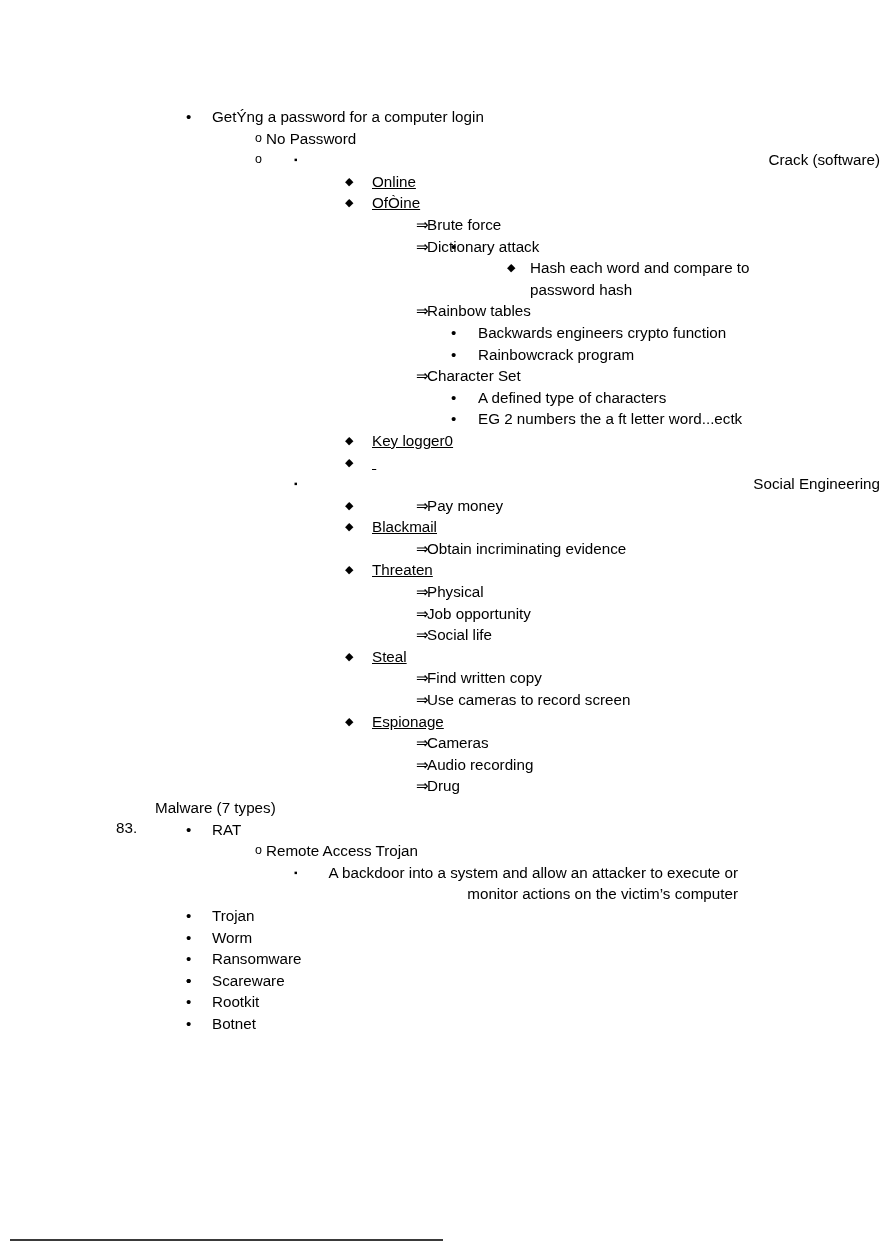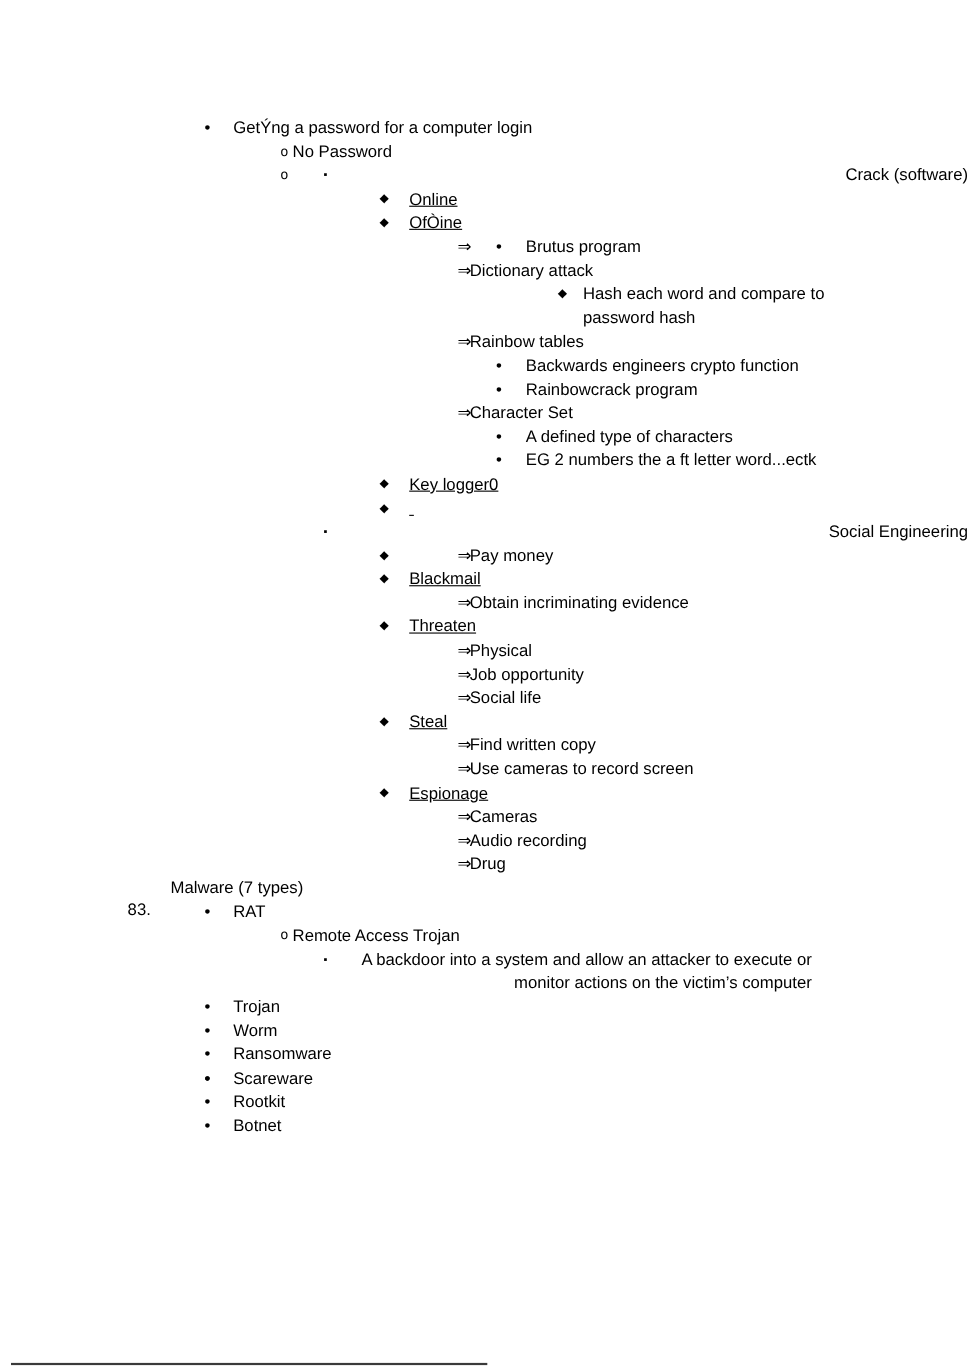--- a/index.html
+++ b/index.html
@@ -120,25 +120,25 @@
       <span class="txt">Online</span>
     </div>
 
     <div class="row lv-diamond4">
       <span class="bullet">◆</span>
       <span class="txt">OfÒine</span>
     </div>
 
     <div class="row lv-arrow5">
       <span class="bullet">⇒</span>
-    </div>
-
-    <div class="row lv-disc6">
-      <span class="bullet">•</span>
-      <span class="txt">Brutus program</span>
+      <span class="txt">Brute force</span>
+    </div>
+
+    <div class="row lv-disc6">
+      <span class="bullet">•</span>
     </div>
 
     <div class="row lv-arrow5">
       <span class="bullet">⇒</span>
       <span class="txt">Dictionary attack</span>
     </div>
 
     <div class="row lv-diamond6">
       <span class="bullet">◆</span>
       <span class="txt">Hash each word and compare to password hash</span>

